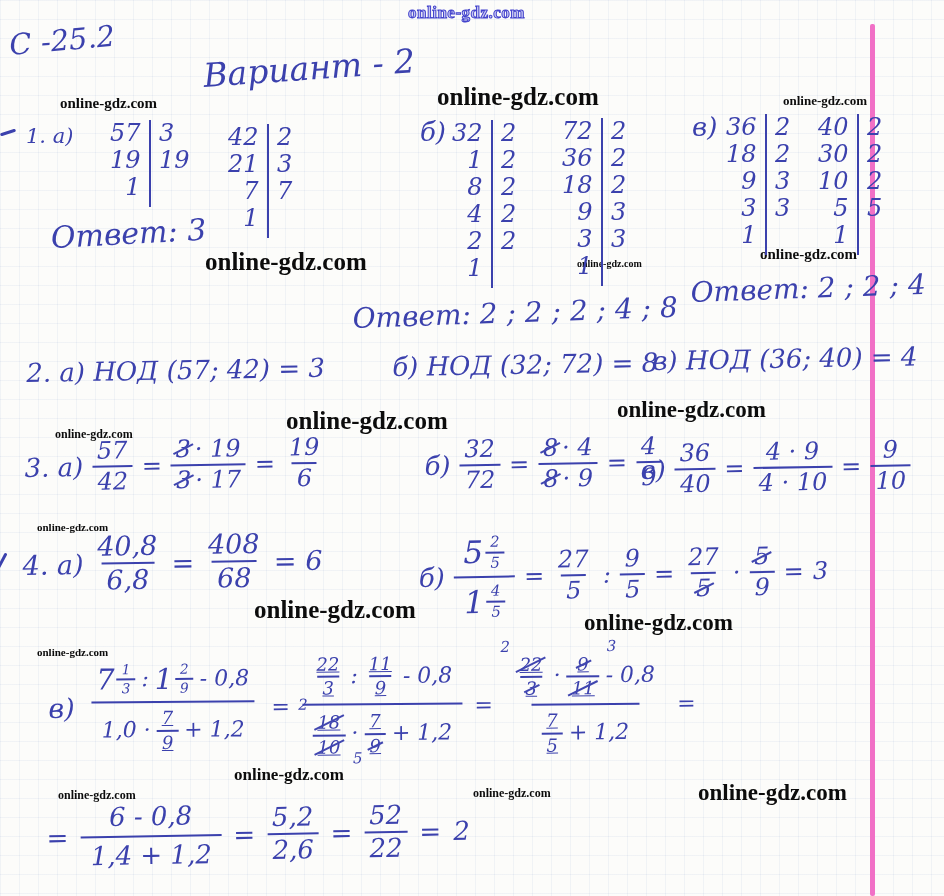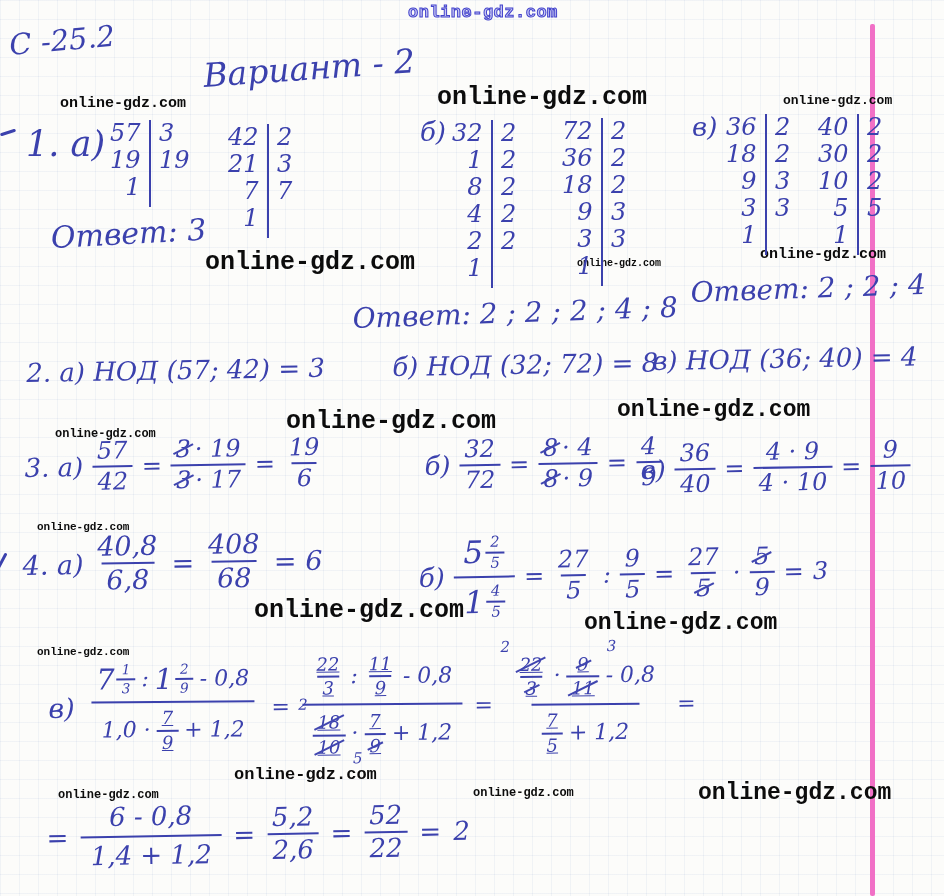--- a/index.html
+++ b/index.html
@@ -7,21 +7,21 @@
   body{position:relative;overflow:hidden;background:#fcfcfa;font-family:"DejaVu Serif",serif;}
   .grid{position:absolute;inset:0;
     background-image:linear-gradient(rgba(125,155,205,0.09) 1px,transparent 1px),
                      linear-gradient(90deg,rgba(125,155,205,0.09) 1px,transparent 1px);
     background-size:19px 19px;}
   .margin{position:absolute;left:870px;top:24px;bottom:0;width:5px;background:#f170c6;border-radius:2px;}
   .hw{position:absolute;color:#3b41ad;font-style:italic;white-space:nowrap;transform-origin:left top;}
   .row{position:absolute;display:flex;align-items:center;gap:9px;color:#3b41ad;font-style:italic;
        white-space:nowrap;transform-origin:left top;}
   .row>*{flex:none;}
-  .wm{position:absolute;font-family:Liberation Mono, monospace;font-weight:700;
+  .wm{position:absolute;font-family:Liberation Serif, serif;font-weight:700;
       color:#0c0c0c;white-space:nowrap;}
   .wm-outline{color:#c6c6f2;-webkit-text-stroke:1px #4343cc;letter-spacing:.5px;}
   .frac{display:inline-flex;flex-direction:column;align-items:center;text-align:center;}
   .frac>.num,.frac>.den{padding:1px 5px;line-height:1.12;display:inline-flex;align-items:center;
       justify-content:center;gap:4px;}
   .frac>.den{border-top:2px solid #3b41ad;}
   .frac.big>.num,.frac.big>.den{padding:4px 10px;gap:6px;}
   .f-sm{font-size:0.82em;text-decoration:underline;}
   .mixed{display:inline-flex;align-items:center;gap:2px;}
   .mixed>.whole{font-size:1.3em;}
@@ -63,21 +63,21 @@
 <div class="wm" style="left:58px;top:788px;font-size:12px">online-gdz.com</div>
 <div class="wm" style="left:473px;top:786px;font-size:12px">online-gdz.com</div>
 <div class="wm" style="left:698px;top:780px;font-size:23px">online-gdz.com</div>
 
 <div class="hw" style="left:8px;top:28px;font-size:29px;transform:rotate(-5deg)">С -25.2</div>
 <div class="hw" style="left:202px;top:56px;font-size:33px;transform:rotate(-4deg)">Вариант - 2</div>
 
 <div class="pen" style="left:0;top:131px;width:16px;height:3px;transform:rotate(-18deg)"></div>
 <div class="pen" style="left:0;top:552px;width:3px;height:20px;transform:rotate(28deg)"></div>
 
-<div class="hw" style="left:26px;top:124px;font-size:35px">1. а)</div>
+<div class="hw" style="left:26px;top:124px;font-size:21px">1. а)</div>
 
 <div class="ladder" style="left:110px;top:120px">
   <div class="lcol">
     <div>57</div>
     <div>19</div>
     <div>1</div>
   </div>
   <div class="bar"></div>
   <div class="rcol">
     <div>3</div>

